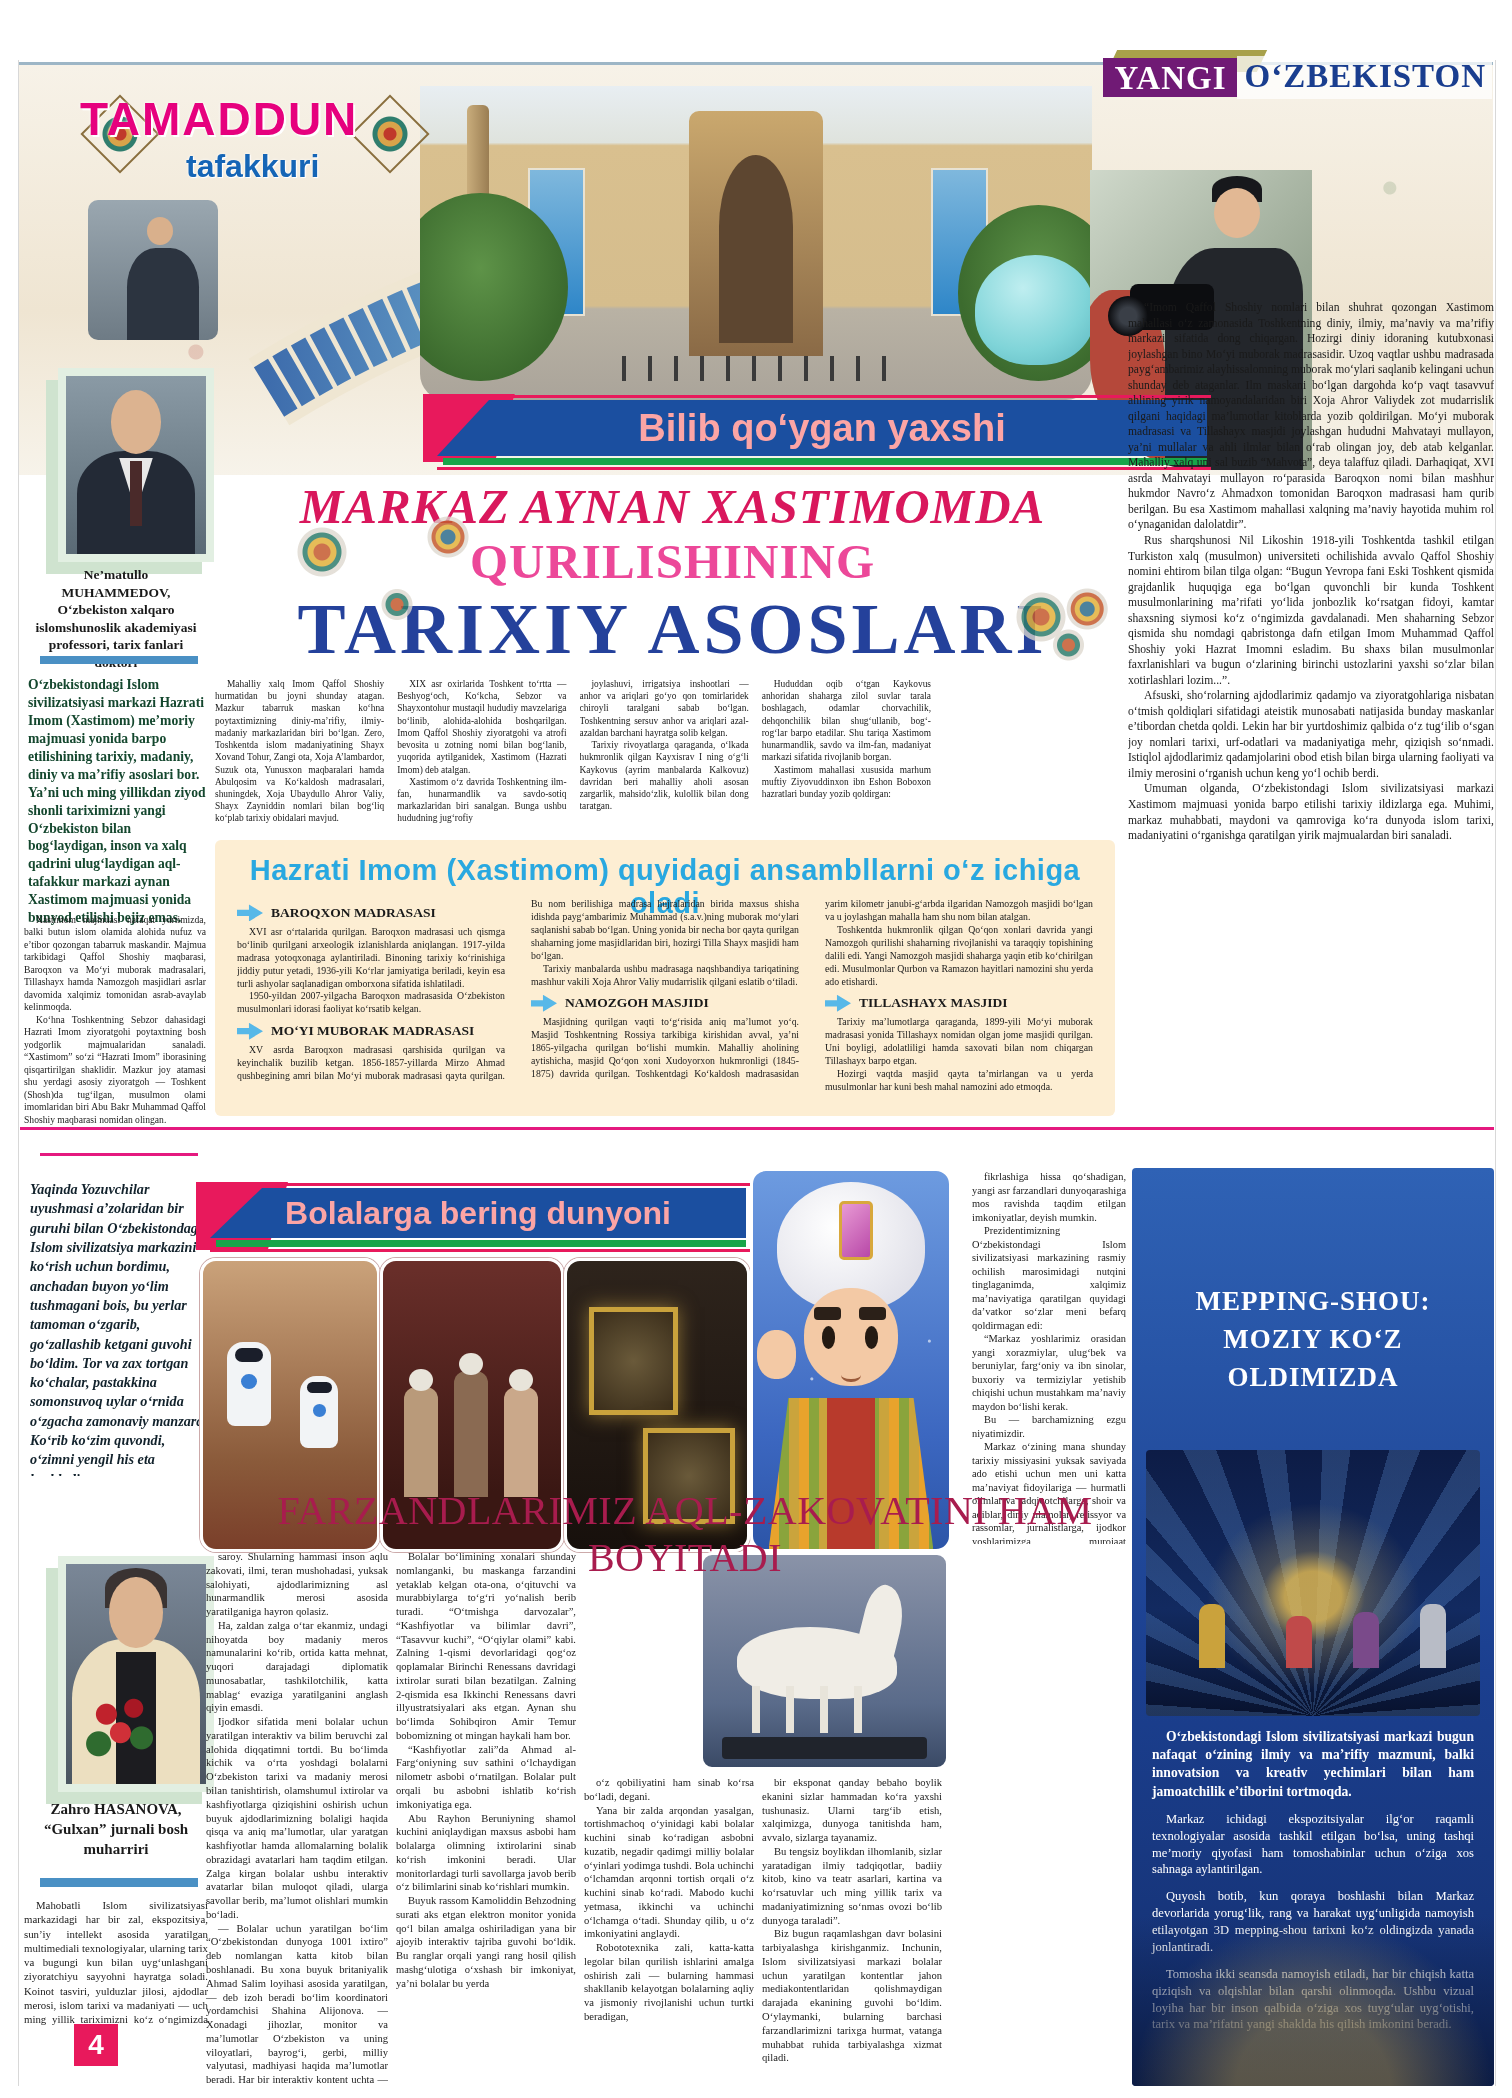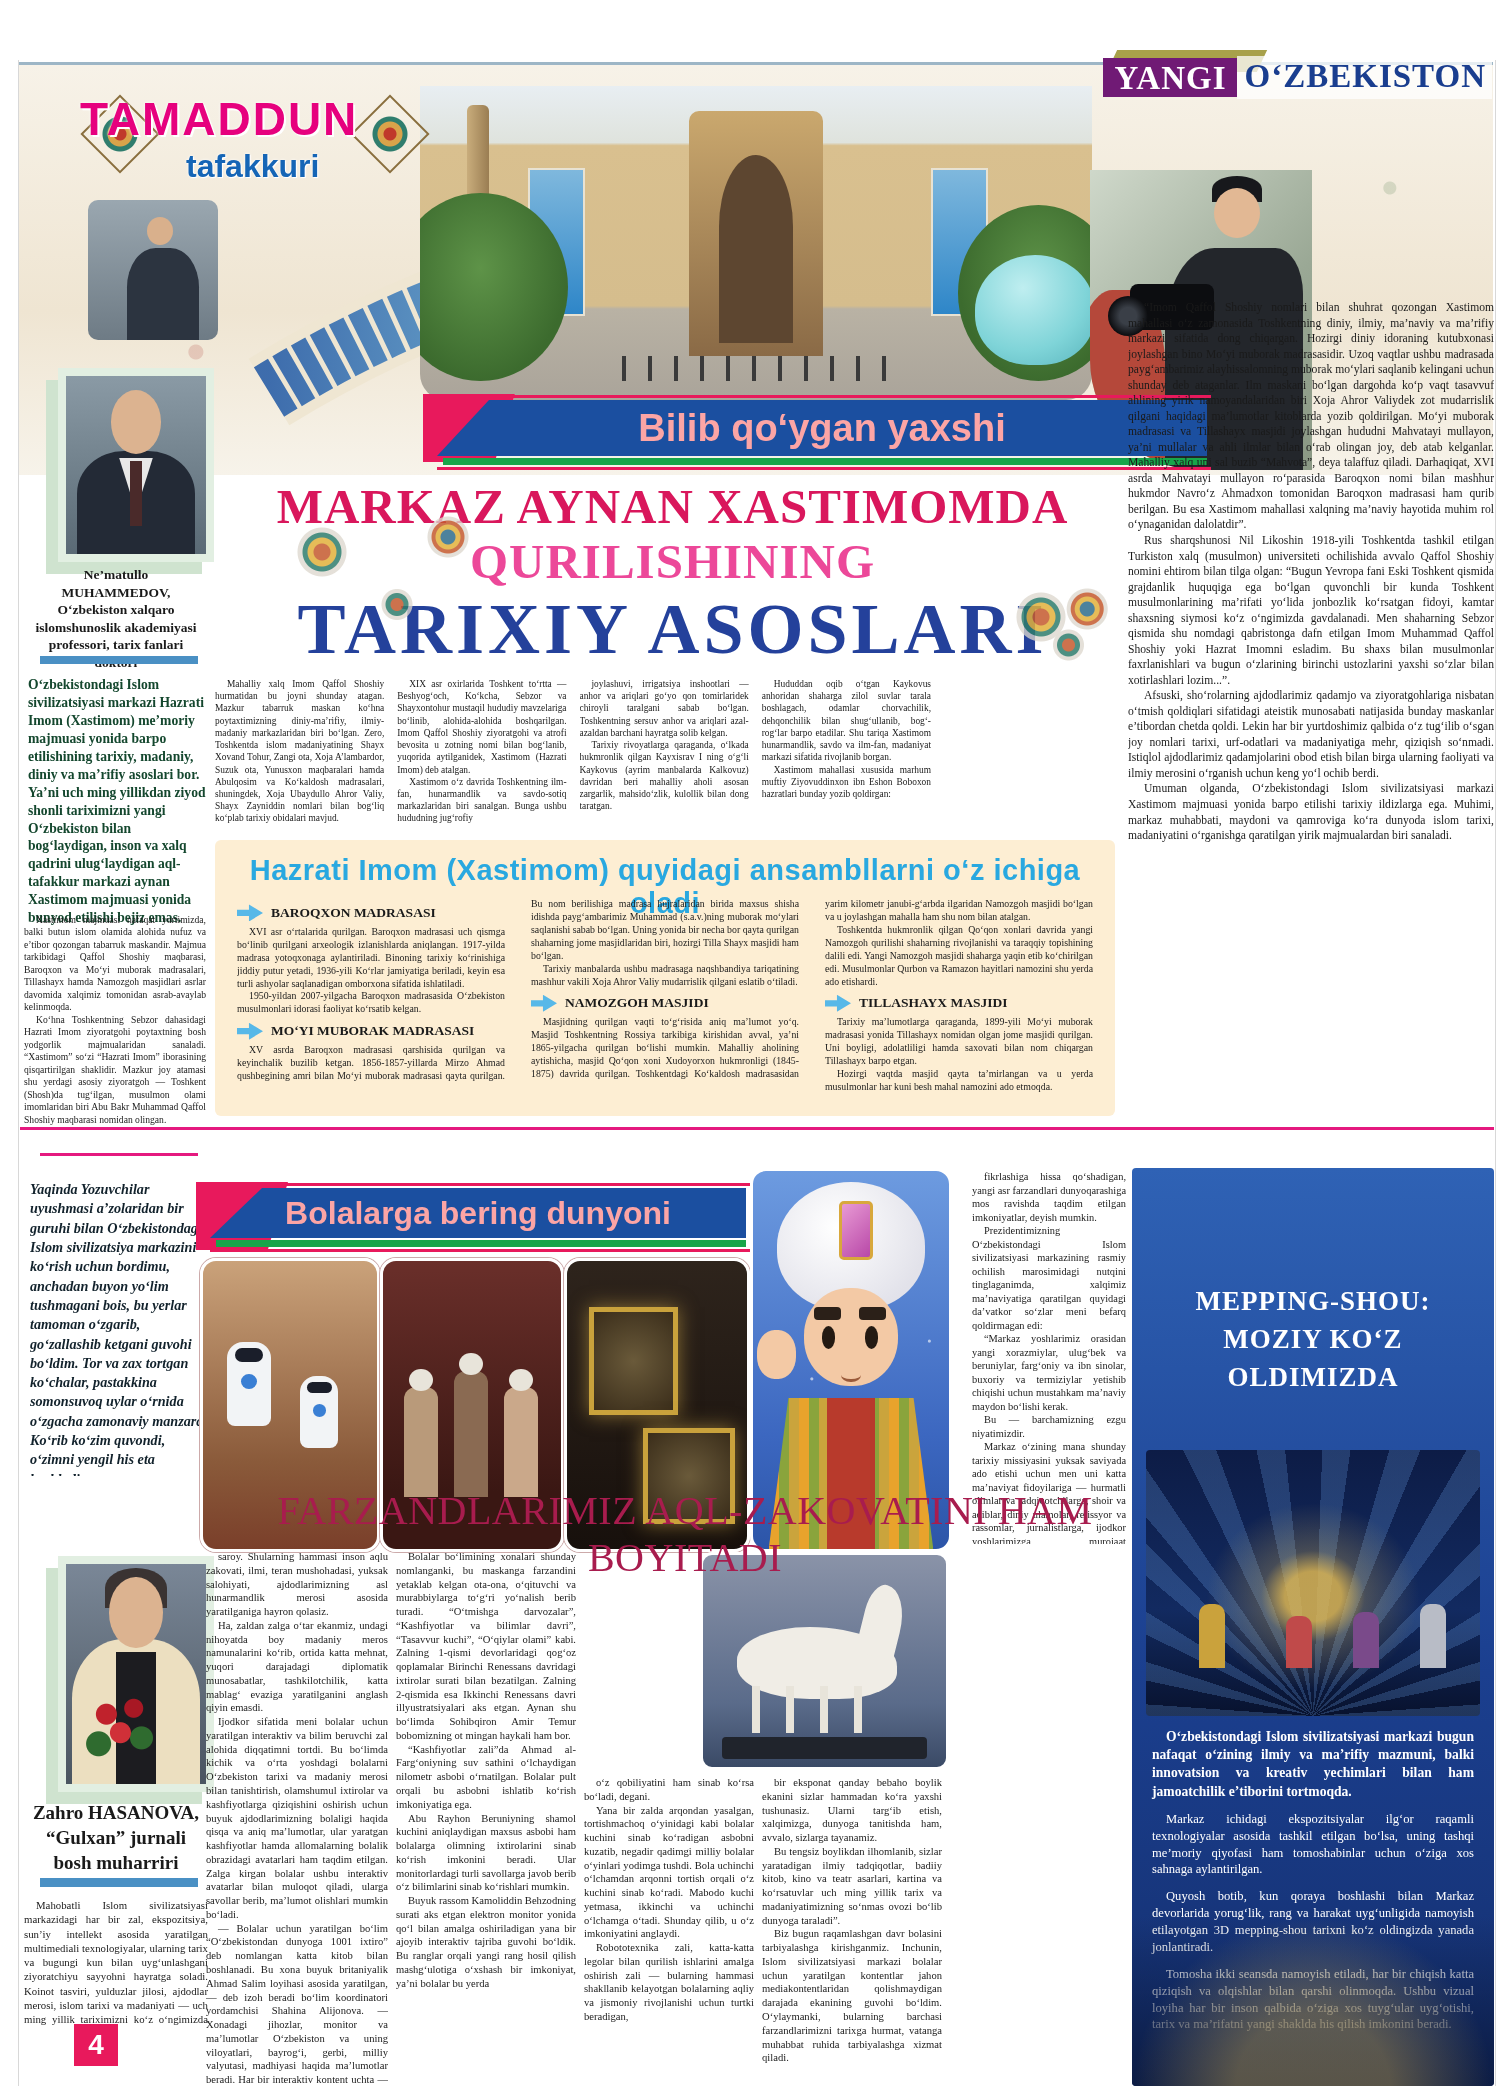--- a/index.html
+++ b/index.html
@@ -63,21 +63,21 @@
   .rubric-pink{position:absolute;left:-14px;top:-6px;width:92px;height:68px;background:#e8195c;
      clip-path:polygon(0 0,100% 0,78% 100%,0 100%);}
   .rubric-green{position:absolute;left:6px;right:0;bottom:-9px;height:7px;background:#18a54a;}
   .rubric-pline{position:absolute;left:0;right:-4px;bottom:-14px;height:3px;background:#e8195c;}
   .rubric-tline{position:absolute;left:40px;right:-4px;top:-5px;height:3px;background:#e8195c;}
   .banner1{left:437px;top:400px;width:770px;}
   .banner1 .rubric{font-size:38px;}
   .banner2{left:210px;top:1188px;width:536px;}
   .banner2 .rubric{font-size:32px;height:50px;}
   
-  .h1l1{left:215px;top:478px;width:915px;text-align:center;font-size:49px;font-weight:bold;color:#d9175c;letter-spacing:1px;}
+  .h1l1{left:215px;top:478px;width:915px;text-align:center;font-size:49px;font-weight:bold;color:#d9175c;letter-spacing:1px;font-style:italic;}
   .h1l2{left:215px;top:533px;width:915px;text-align:center;font-size:49px;font-weight:bold;color:#ec4899;letter-spacing:1px;}
   .h1l3{left:215px;top:588px;width:915px;text-align:center;font-size:72px;font-weight:bold;color:#24419b;letter-spacing:4px;}
   .star-orn{background:
       radial-gradient(circle at 30% 40%, #c55a2e 0 8px, #e2b13c 9px 14px, #2f7d6d 15px 19px, rgba(220,215,205,.9) 20px 24px, transparent 25px),
       radial-gradient(circle at 72% 30%, #2f6d8d 0 7px, #e2b13c 8px 12px, #c55a2e 13px 16px, rgba(220,215,205,.9) 17px 20px, transparent 21px),
       radial-gradient(circle at 55% 75%, #c55a2e 0 6px, #2f7d6d 7px 11px, rgba(220,215,205,.9) 12px 15px, transparent 16px);
       opacity:.85;}
   
   .pframe{border:8px solid #e2efe2;box-shadow:-12px 12px 0 #cfe3cf;}
   .ph-author1{left:58px;top:368px;width:140px;height:178px;background:linear-gradient(180deg,#8a9aa5,#5a6a75);}
@@ -154,21 +154,21 @@
   .ph-author2 .jacket{position:absolute;left:4%;top:34%;width:92%;height:68%;background:#ecdfc0;border-radius:40% 40% 0 0;}
   .ph-author2 .inner{position:absolute;left:36%;top:40%;width:28%;height:60%;background:#1c1c20;}
   .ph-author2 .head{position:absolute;left:31%;top:6%;width:38%;height:32%;background:#dcb390;border-radius:50%;}
   .ph-author2 .hair{position:absolute;left:28%;top:2%;width:44%;height:18%;background:#3a3332;border-radius:50% 50% 0 0;}
   .ph-author2 .ros{position:absolute;left:12%;top:58%;width:56%;height:34%;
      background:radial-gradient(circle at 30% 30%,#c0222c 0 10px,transparent 11px),
        radial-gradient(circle at 65% 22%,#a81824 0 9px,transparent 10px),
        radial-gradient(circle at 48% 55%,#d03038 0 10px,transparent 11px),
        radial-gradient(circle at 20% 70%,#2f6b2f 0 12px,transparent 13px),
        radial-gradient(circle at 75% 62%,#2f6b2f 0 11px,transparent 12px);}
-  .cred2{left:28px;top:1800px;width:176px;text-align:center;font-weight:bold;font-size:19px;line-height:1.32;}
+  .cred2{left:28px;top:1800px;width:176px;text-align:center;font-weight:bold;font-size:15px;line-height:1.32;}
   .blue-rule2{left:40px;top:1878px;width:158px;height:9px;background:#4a90c4;}
   .bio2{left:24px;top:1898px;width:184px;height:130px;font-size:10.8px;line-height:1.32;text-align:justify;overflow:hidden;}
   .bcol{font-size:10.6px;line-height:1.3;text-align:justify;overflow:hidden;}
   .bcol p.bp{text-indent:12px;}
   .bcol2{left:206px;top:1550px;width:182px;height:536px;}
   .bcol3{left:396px;top:1550px;width:180px;height:536px;}
   .bcol4{left:584px;top:1776px;width:170px;height:310px;}
   .bcol5{left:762px;top:1776px;width:180px;height:310px;}
   .pagenum{left:74px;top:2024px;width:44px;height:42px;background:#e8195c;color:#fff;
      font-family:"Liberation Sans",sans-serif;font-weight:bold;font-size:28px;display:flex;align-items:center;justify-content:center;}

